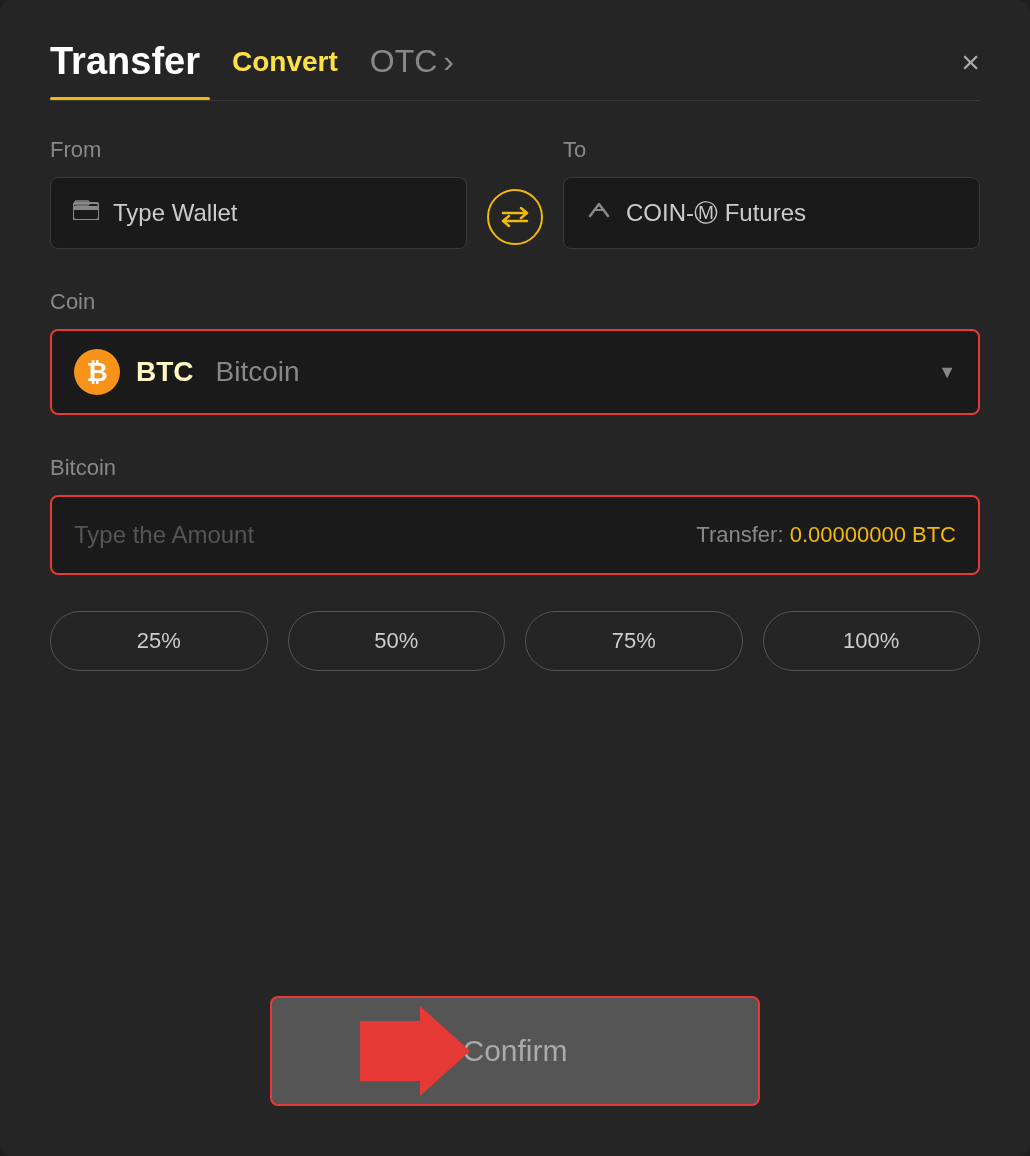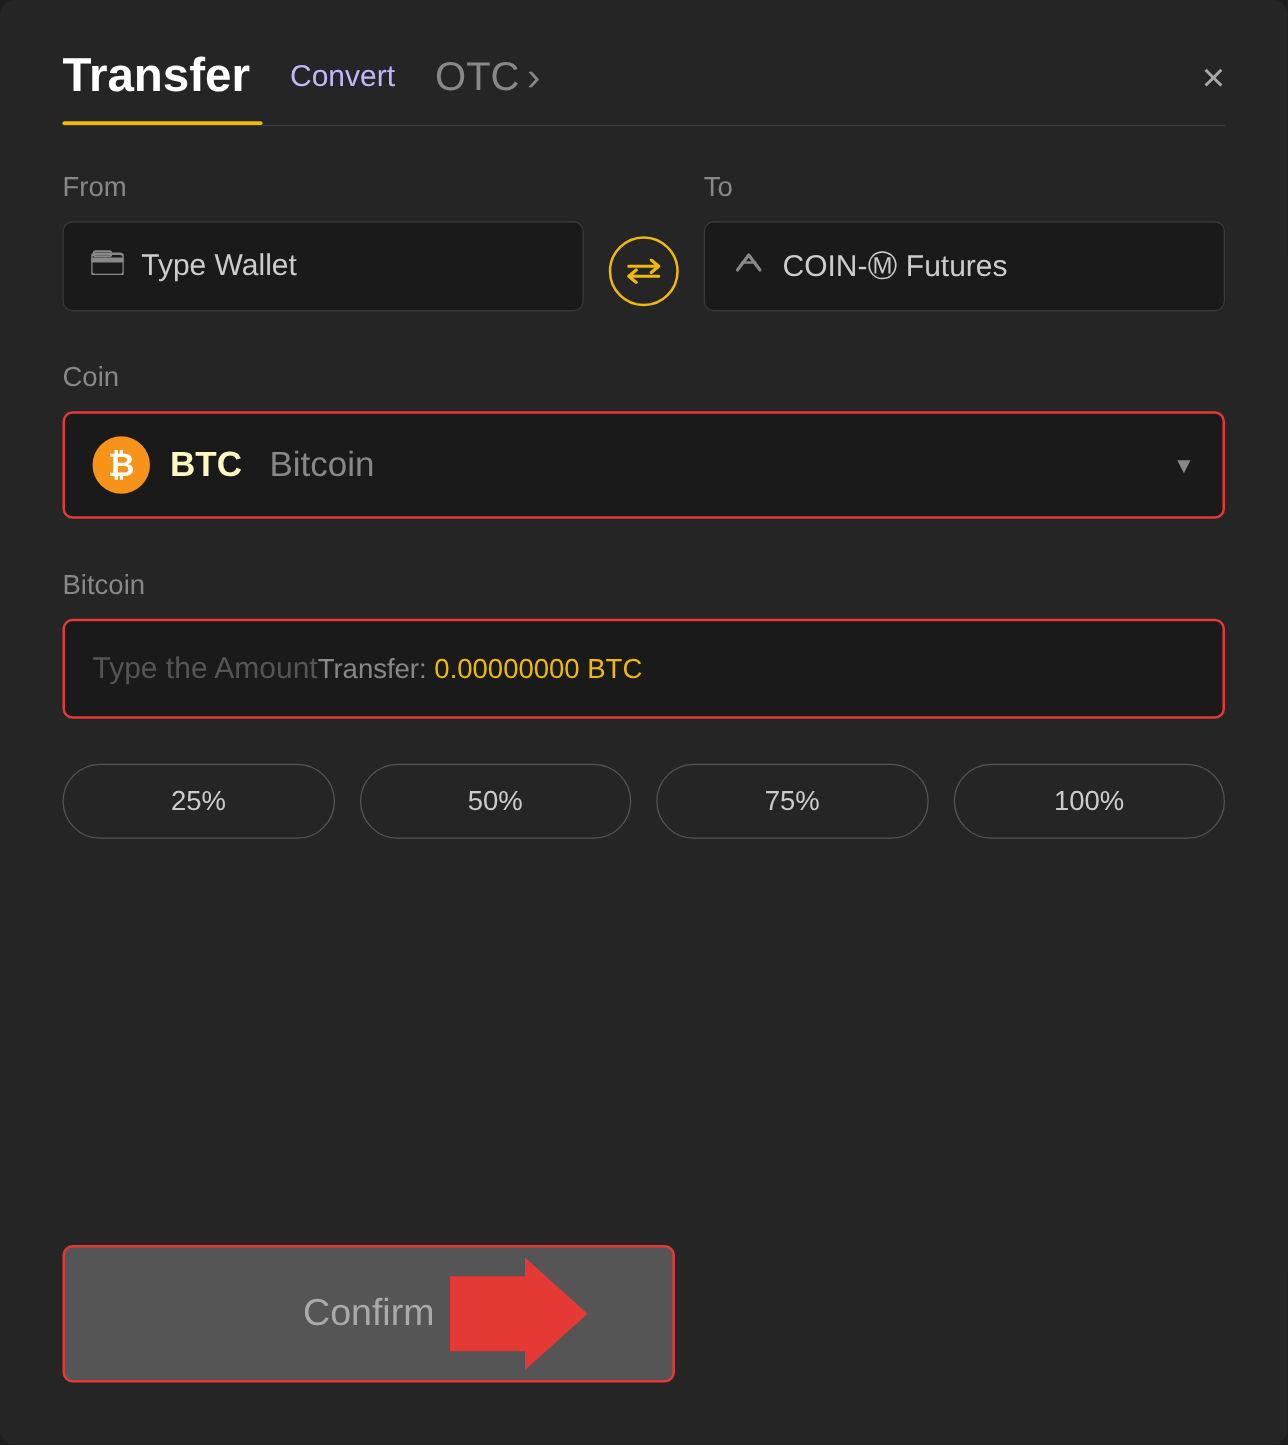--- a/index.html
+++ b/index.html
@@ -33,23 +33,23 @@
     }
 
     .tab-transfer {
       font-size: 38px;
       font-weight: 700;
       color: #ffffff;
       cursor: pointer;
     }
 
     .tab-convert {
-      font-size: 24px;
-      font-weight: 400;
-      color: #c4b5fd;
+      font-size: 28px;
+      font-weight: 700;
+      color: #fde047;
       cursor: pointer;
     }
 
     .tab-otc {
       font-size: 32px;
       font-weight: 400;
       color: #888;
       cursor: pointer;
       display: flex;
       align-items: center;
@@ -197,20 +197,21 @@
       margin-bottom: 36px;
     }
 
     .amount-box {
       background: #1a1a1a;
       border: 2px solid #e53935;
       border-radius: 8px;
       padding: 18px 22px;
       display: flex;
       align-items: center;
+      justify-content: space-between;
       min-height: 80px;
     }
 
     .amount-placeholder {
       font-size: 24px;
       color: #555;
     }
 
     .available-text {
       font-size: 22px;
@@ -237,21 +238,21 @@
       font-size: 22px;
       color: #ccc;
       cursor: pointer;
       text-align: center;
     }
 
     
     .confirm-area {
       display: flex;
       align-items: center;
-      justify-content: flex-start;
+      justify-content: center;
       margin-top: auto;
       position: relative;
     }
 
     .arrow-wrapper {
       position: absolute;
       right: 510px;
       display: flex;
       align-items: center;
     }

